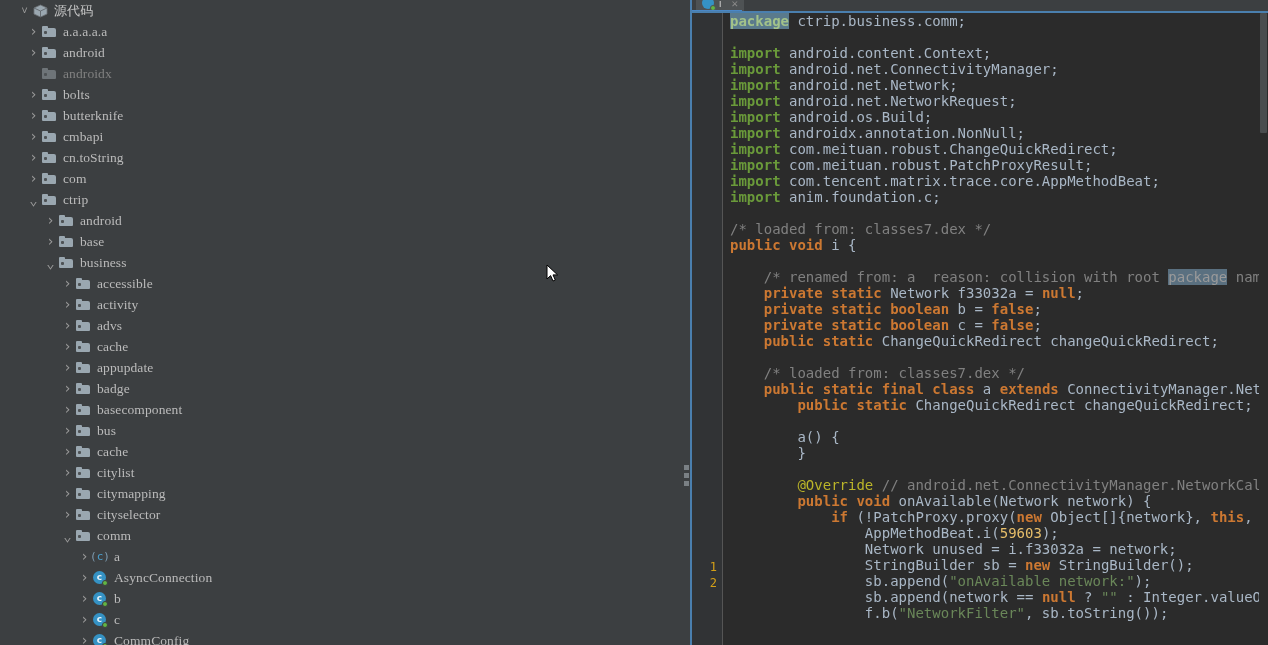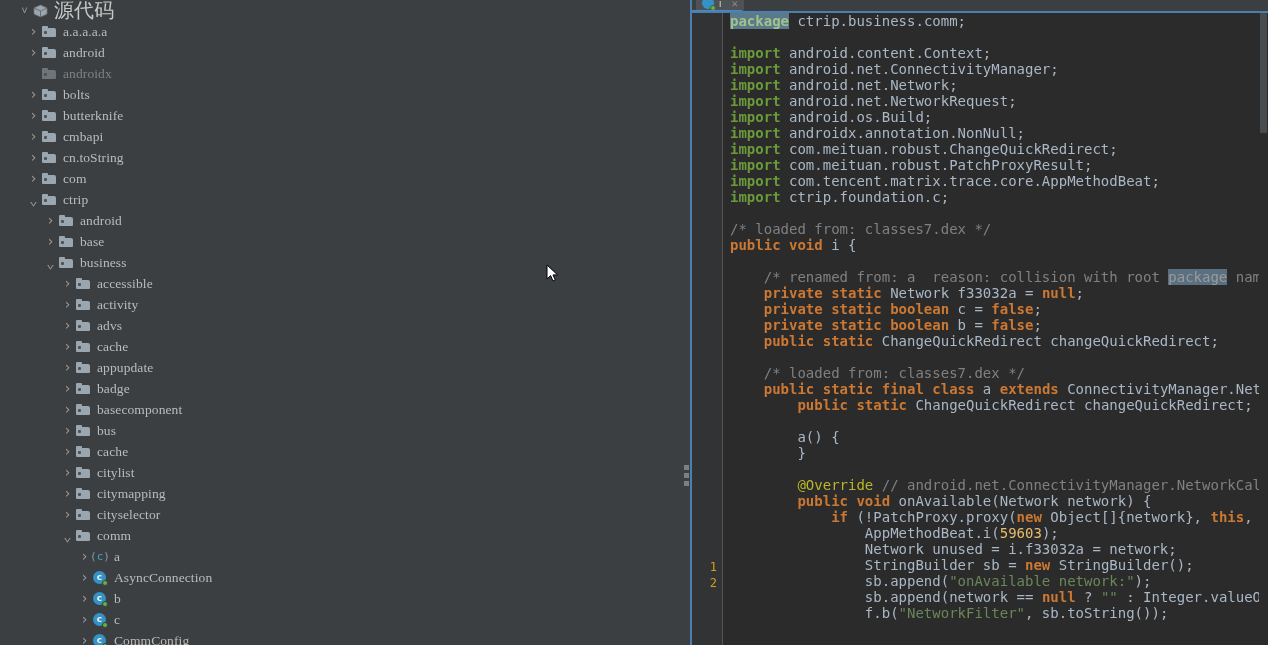--- a/index.html
+++ b/index.html
@@ -192,21 +192,21 @@
       <span class="arrow">˅</span>
       <span class="ic">
         <span class="cube">
           <svg width="15" height="14" viewBox="0 0 15 14">
             <path d="M7.5 1 L14 4 L14 10 L7.5 13 L1 10 L1 4 Z" fill="#9aa7b0" stroke="#6e7478" stroke-width="0.8"></path>
             <path d="M1 4 L7.5 7 L14 4" fill="none" stroke="#5a6064" stroke-width="0.8"></path>
             <path d="M7.5 7 L7.5 13" fill="none" stroke="#5a6064" stroke-width="0.8"></path>
           </svg>
         </span>
       </span>
-      <span class="label" style="font-family:'DejaVu Sans','Liberation Sans',sans-serif;font-size:20px;color:#c8c8c8">源代码</span>
+      <span class="label" style="font-family:'DejaVu Sans','Liberation Sans',sans-serif;font-size:13px;color:#c8c8c8">源代码</span>
     </div>
     <div id="tree-items">
         <div class="tree-row">
           <span class="pad" style="width: 27px;"></span>
           <span class="arrow" style="font-size: 14px;">›</span>
           <span class="ic">
             <span class="folder">
               <span class="tab"></span>
               <span class="body"></span>
               <span class="dot"></span>
@@ -590,29 +590,29 @@
         <div class="cl">&nbsp;</div>
         <div class="cl"><span class="kwg">import</span><span class="ident"> android.content.Context;</span></div>
         <div class="cl"><span class="kwg">import</span><span class="ident"> android.net.ConnectivityManager;</span></div>
         <div class="cl"><span class="kwg">import</span><span class="ident"> android.net.Network;</span></div>
         <div class="cl"><span class="kwg">import</span><span class="ident"> android.net.NetworkRequest;</span></div>
         <div class="cl"><span class="kwg">import</span><span class="ident"> android.os.Build;</span></div>
         <div class="cl"><span class="kwg">import</span><span class="ident"> androidx.annotation.NonNull;</span></div>
         <div class="cl"><span class="kwg">import</span><span class="ident"> com.meituan.robust.ChangeQuickRedirect;</span></div>
         <div class="cl"><span class="kwg">import</span><span class="ident"> com.meituan.robust.PatchProxyResult;</span></div>
         <div class="cl"><span class="kwg">import</span><span class="ident"> com.tencent.matrix.trace.core.AppMethodBeat;</span></div>
-        <div class="cl"><span class="kwg">import</span><span class="ident"> ctrip.foundation.c;</span></div>
+        <div class="cl"><span class="kwg">import</span><span class="ident"> anim.foundation.c;</span></div>
         <div class="cl">&nbsp;</div>
         <div class="cl"><span class="cmt">/* loaded from: classes7.dex */</span></div>
         <div class="cl"><span class="kw">public void</span><span class="ident"> i {</span></div>
         <div class="cl">&nbsp;</div>
         <div class="cl"><span class="cmt">    /* renamed from: a  reason: collision with root </span><span class="hl2">package</span><span class="cmt"> name *</span></div>
         <div class="cl"><span class="kw">    private static</span><span class="ident"> Network f33032a = </span><span class="kw">null</span><span class="ident">;</span></div>
+        <div class="cl"><span class="kw">    private static boolean</span><span class="ident"> b = </span><span class="kw">false</span><span class="ident">;</span></div>
         <div class="cl"><span class="kw">    private static boolean</span><span class="ident"> c = </span><span class="kw">false</span><span class="ident">;</span></div>
-        <div class="cl"><span class="kw">    private static boolean</span><span class="ident"> b = </span><span class="kw">false</span><span class="ident">;</span></div>
         <div class="cl"><span class="kw">    public static</span><span class="ident"> ChangeQuickRedirect changeQuickRedirect;</span></div>
         <div class="cl">&nbsp;</div>
         <div class="cl"><span class="cmt">    /* loaded from: classes7.dex */</span></div>
         <div class="cl"><span class="kw">    public static final class</span><span class="ident"> a </span><span class="kw">extends</span><span class="ident"> ConnectivityManager.NetworkCallback {</span></div>
         <div class="cl"><span class="kw">        public static</span><span class="ident"> ChangeQuickRedirect changeQuickRedirect;</span></div>
         <div class="cl">&nbsp;</div>
         <div class="cl"><span class="ident">        a() {</span></div>
         <div class="cl"><span class="ident">        }</span></div>
         <div class="cl">&nbsp;</div>
         <div class="cl"><span class="anno">        @Override</span><span class="cmt"> // android.net.ConnectivityManager.NetworkCallback</span></div>

